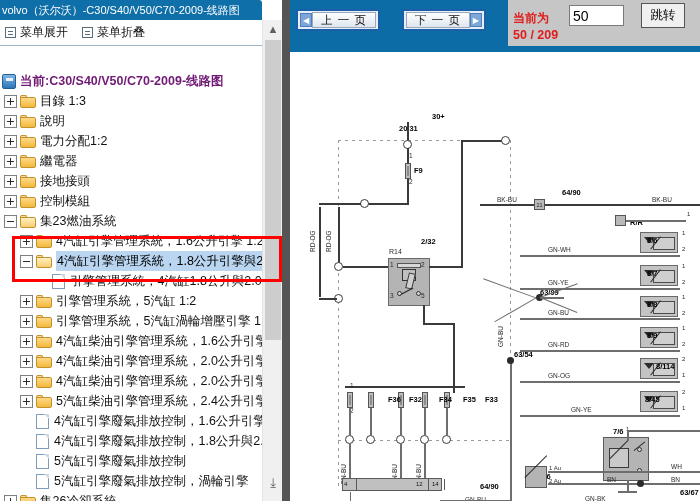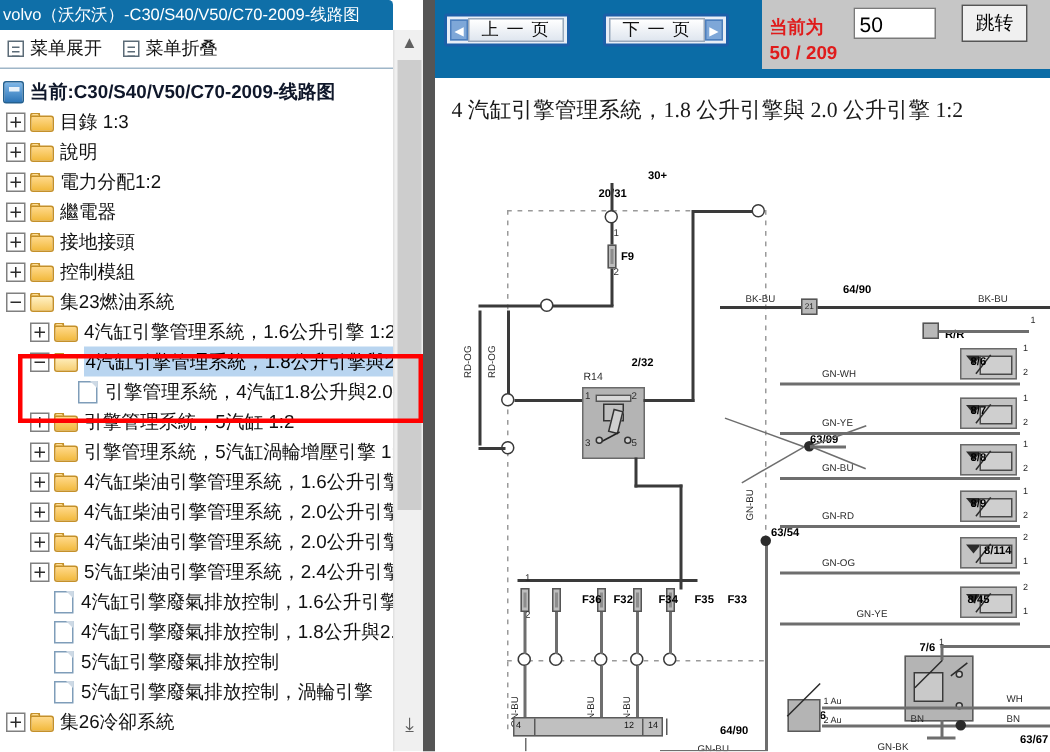--- a/index.html
+++ b/index.html
@@ -95,21 +95,21 @@
   .doc {
     width: 13px; height: 15px; flex: 0 0 auto; margin-right: 5px;
     background: #ffffff; border: 1px solid #7f9db9; position: relative;
   }
   .doc::after {
     content: ""; position: absolute; right: -1px; top: -1px;
     border-left: 5px solid transparent; border-top: 5px solid #cdd9e5;
   }
   .node-label { overflow: hidden; }
 
-  .node.root { font-weight: bold; color: #0f172a; }
+  .node.root { font-weight: bold; color: #701a75; margin-top: 20px; }
   .root-icon {
     width: 14px; height: 15px; margin-right: 4px; flex: 0 0 auto;
     background: linear-gradient(#7fb7e8,#2e76b8);
     border: 1px solid #24608f; border-radius: 2px; position: relative;
   }
   .root-icon::after {
     content: ""; position: absolute; left: 3px; top: 3px; width: 7px; height: 3px;
     background: #ffffff; opacity: .85;
   }
   .node.selected .node-label {
@@ -519,21 +519,20 @@
         <span id="cur-label">当前为</span>
         <input id="page-input" type="text" value="50" style="">
         <span id="page-count">50 / 209</span>
         <button id="btn-jump">跳转</button>
       </div>
     </div>
 
     <div id="doc-area">
 
       <div id="doc-title">
-        <div class="l2">4 汽缸引擎管理系統，1.8 公升引擎與 2.0 公升引擎  1:2</div>
       </div>
 
       <div id="schematic">
 
         <div class="dash-v" style="left:48px; top:30px; height:350px;"></div>
         <div class="dash-v" style="left:220px; top:30px; height:350px;"></div>
         <div class="dash-h" style="left:48px; top:30px; width:172px;"></div>
         <div class="dash-h" style="left:48px; top:330px; width:172px;"></div>
 
         <div class="lbl b" style="left:108px; top:2px;">30+</div>

